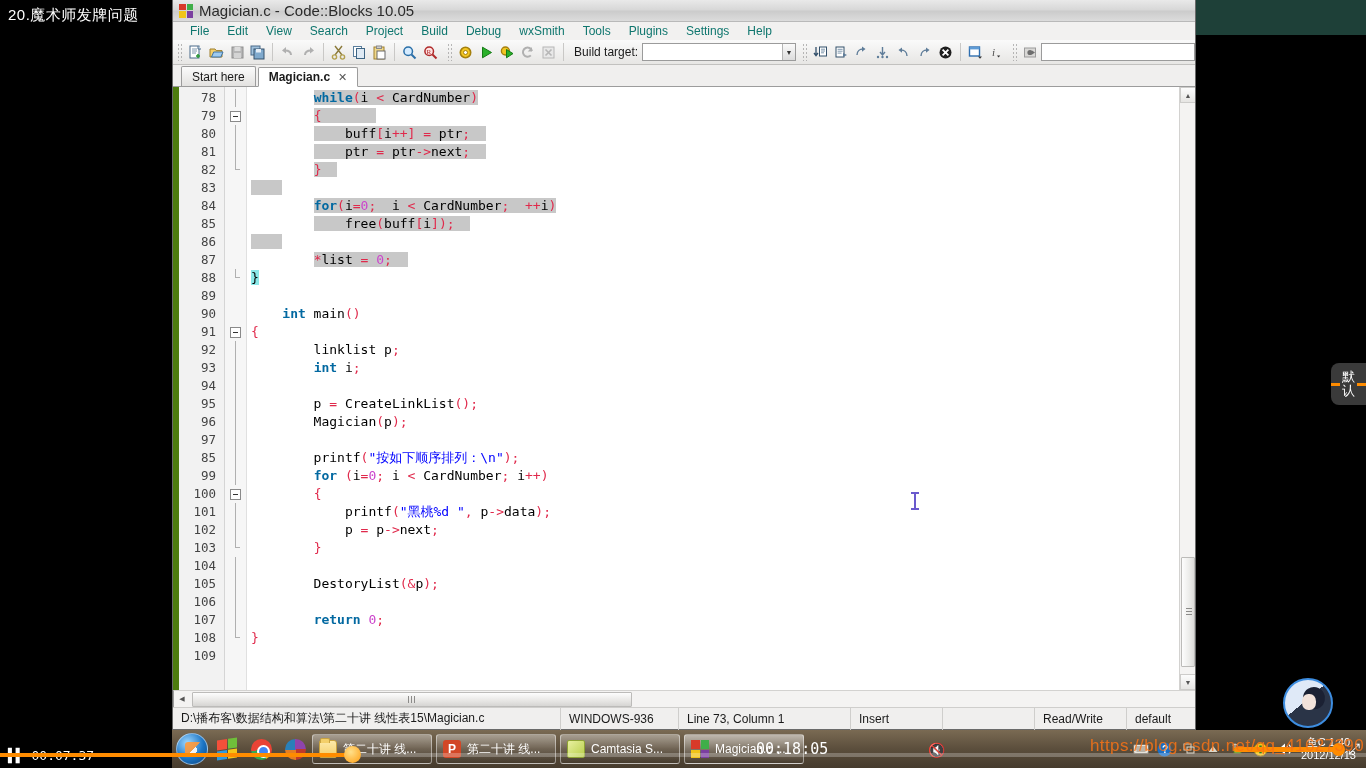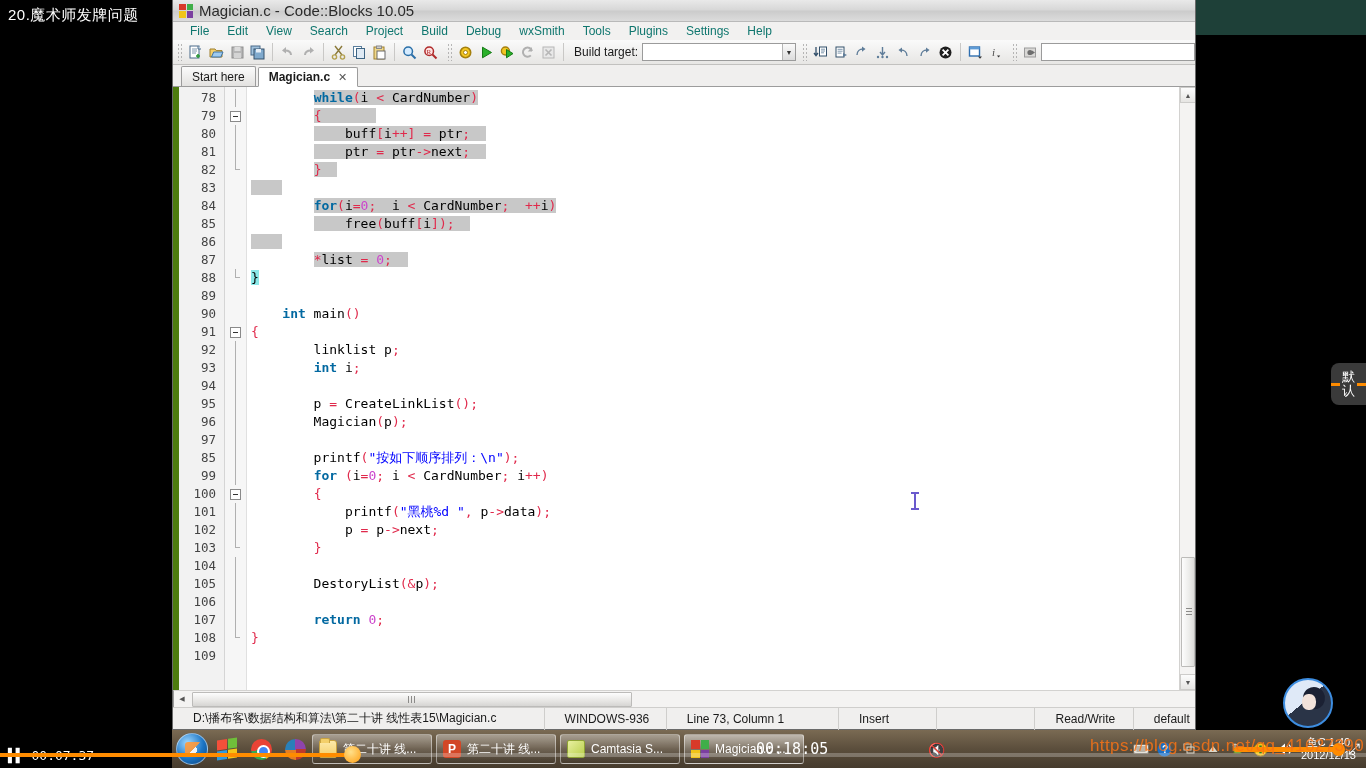--- a/index.html
+++ b/index.html
@@ -132,21 +132,21 @@
                border:1px solid #bcbbb9; border-radius:1px;
                display:flex; align-items:center; justify-content:center; }
   .hsb-thumb .grip3 { width:8px; height:7px;
         background-image:linear-gradient(to right,#8c8b89 1px,transparent 1px);
         background-size:3px 7px;}
 
   
   .statusbar { height:22px; flex:0 0 22px; background:#f0efee; display:flex; align-items:center;
                border-top:1px solid #cfcecc; font-size:12px; color:#1a1a1a; }
   .sb-cell { height:22px; display:flex; align-items:center; padding:0 8px;
-             border-right:1px solid #cfcecc; white-space:nowrap; overflow:hidden;margin-left:12px; }
+             border-right:1px solid #cfcecc; white-space:nowrap; overflow:hidden; }
 
   
   .taskbar { position:absolute; left:172px; top:730px; width:1194px; height:38px;
              background:linear-gradient(to bottom,#7a6a53,#5b4e3c 50%,#463b2d);
              display:flex; align-items:center; overflow:hidden; }
   .tb-left { display:flex; align-items:center; gap:4px; padding-left:4px; }
   .orb { width:32px; height:32px; border-radius:50%;
          background:radial-gradient(circle at 35% 30%, #9fd8ff, #1b74c4 55%, #0a3f76);
          border:1px solid rgba(255,255,255,.5); position:relative; flex:0 0 32px;}
   .orb:after{content:"";position:absolute;left:8px;top:8px;width:16px;height:16px;

